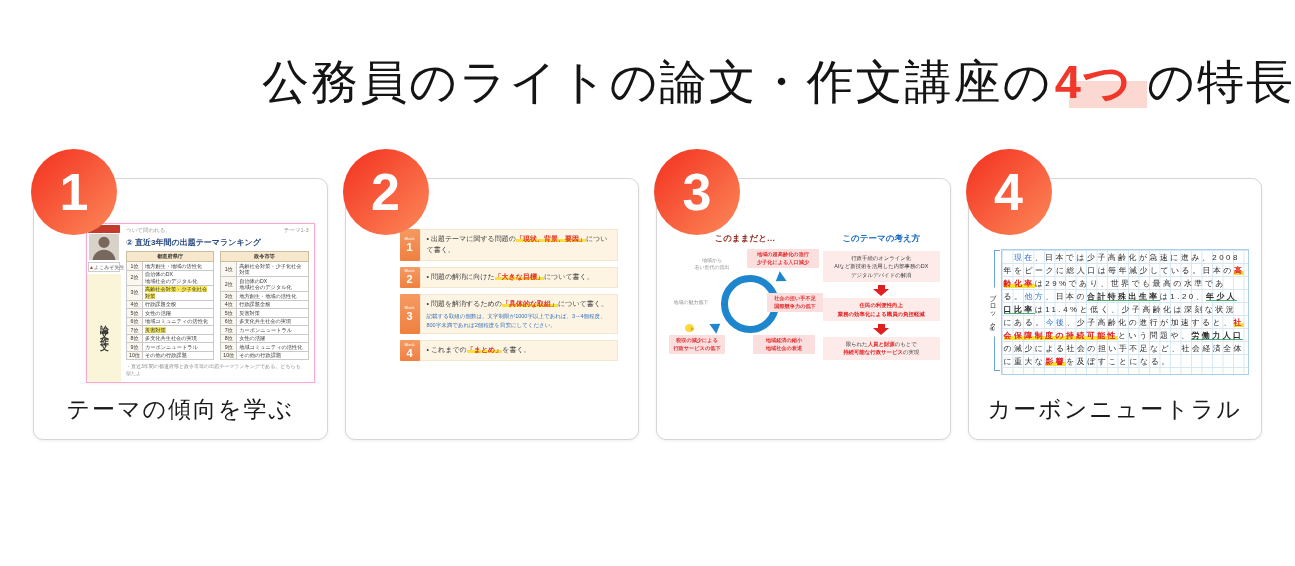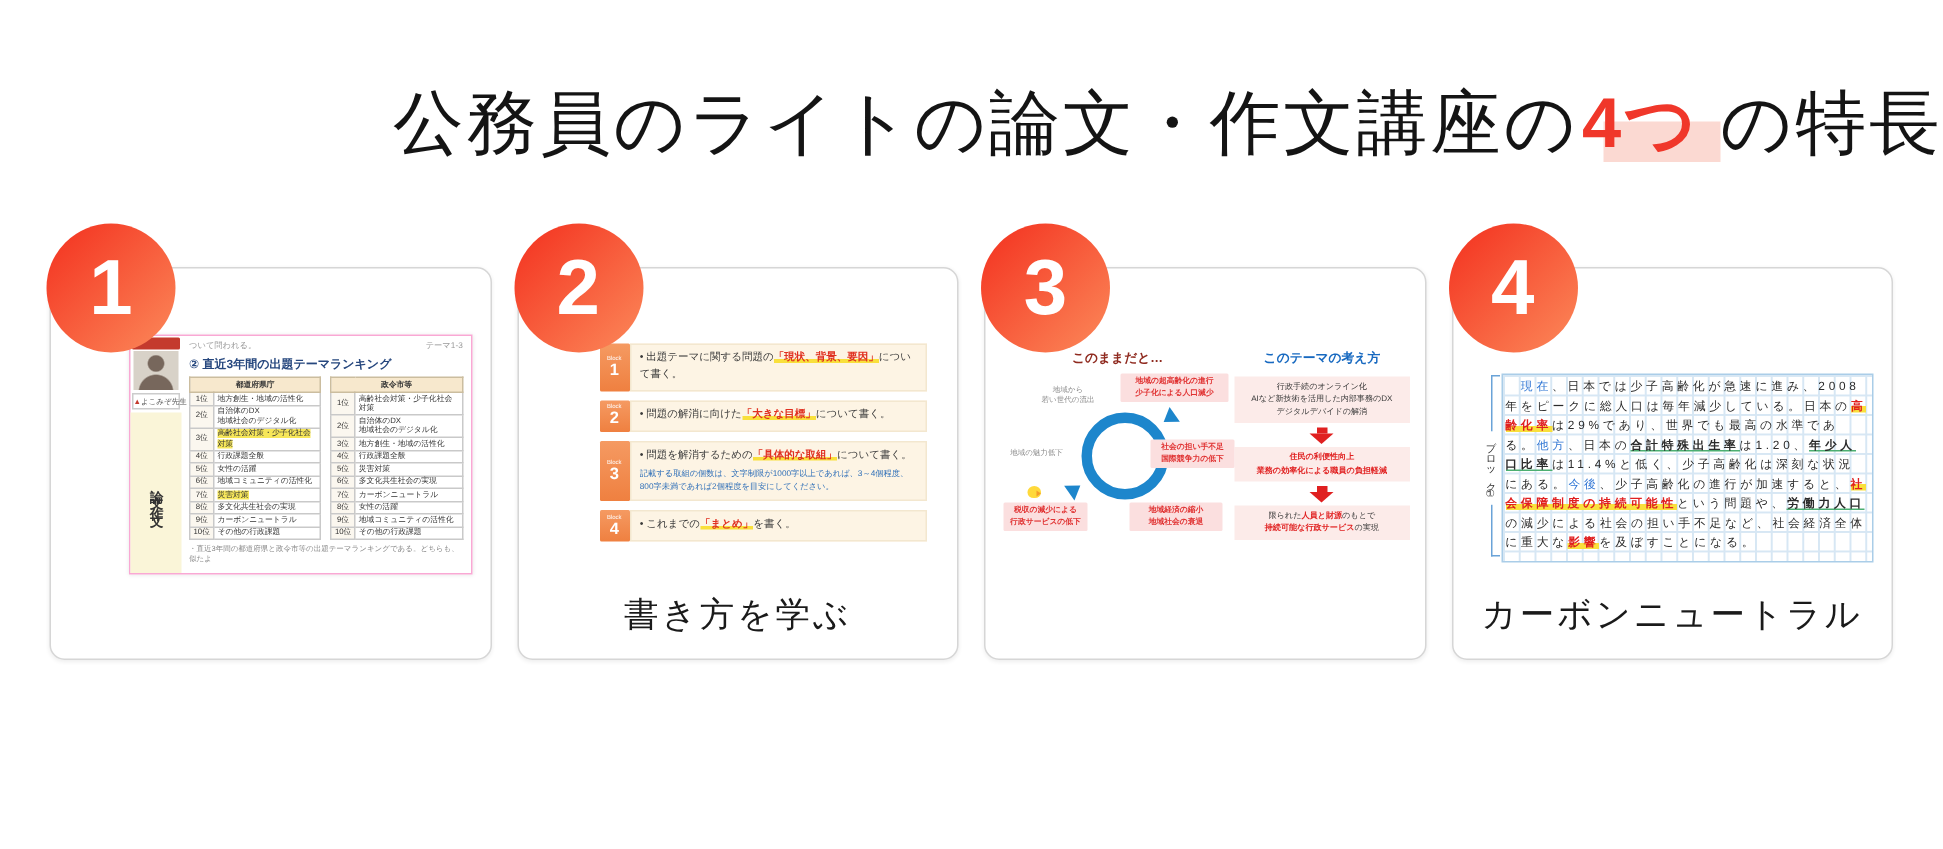--- a/index.html
+++ b/index.html
@@ -232,20 +232,21 @@
                   <tr>
                     <td class="rank">10位</td>
                     <td>その他の行政課題</td>
                   </tr>
                 </tbody>
               </table>
             </div>
           <div class="t1-note">・直近3年間の都道府県と政令市等の出題テーマランキングである。どちらも、似たよ</div>
         </div>
       </div>
+      <div class="caption">テーマの傾向を学ぶ</div>
     </div>
 
     <div class="card">
       <div class="badge">2</div>
       <div class="thumb2">
         <div>
             <div class="step">
               <div class="step-tab">
                 <div class="blab">Block</div>
                 <div class="bnum">1</div>
@@ -277,21 +278,20 @@
               <div class="step-tab">
                 <div class="blab">Block</div>
                 <div class="bnum">4</div>
               </div>
               <div class="step-body">
                 <div class="step-text">• これまでの<span class="key">「まとめ」</span>を書く。</div>
               </div>
             </div>
           </div>
       </div>
-      <div class="caption">書き方を学ぶ</div>
     </div>
 
     <div class="card">
       <div class="badge">3</div>
       <div class="thumb3">
         <div class="d-left">
           <h4>このままだと…</h4>
           <div class="ring"></div>
           <div class="arrA"></div>
           <div class="arrB"></div>

